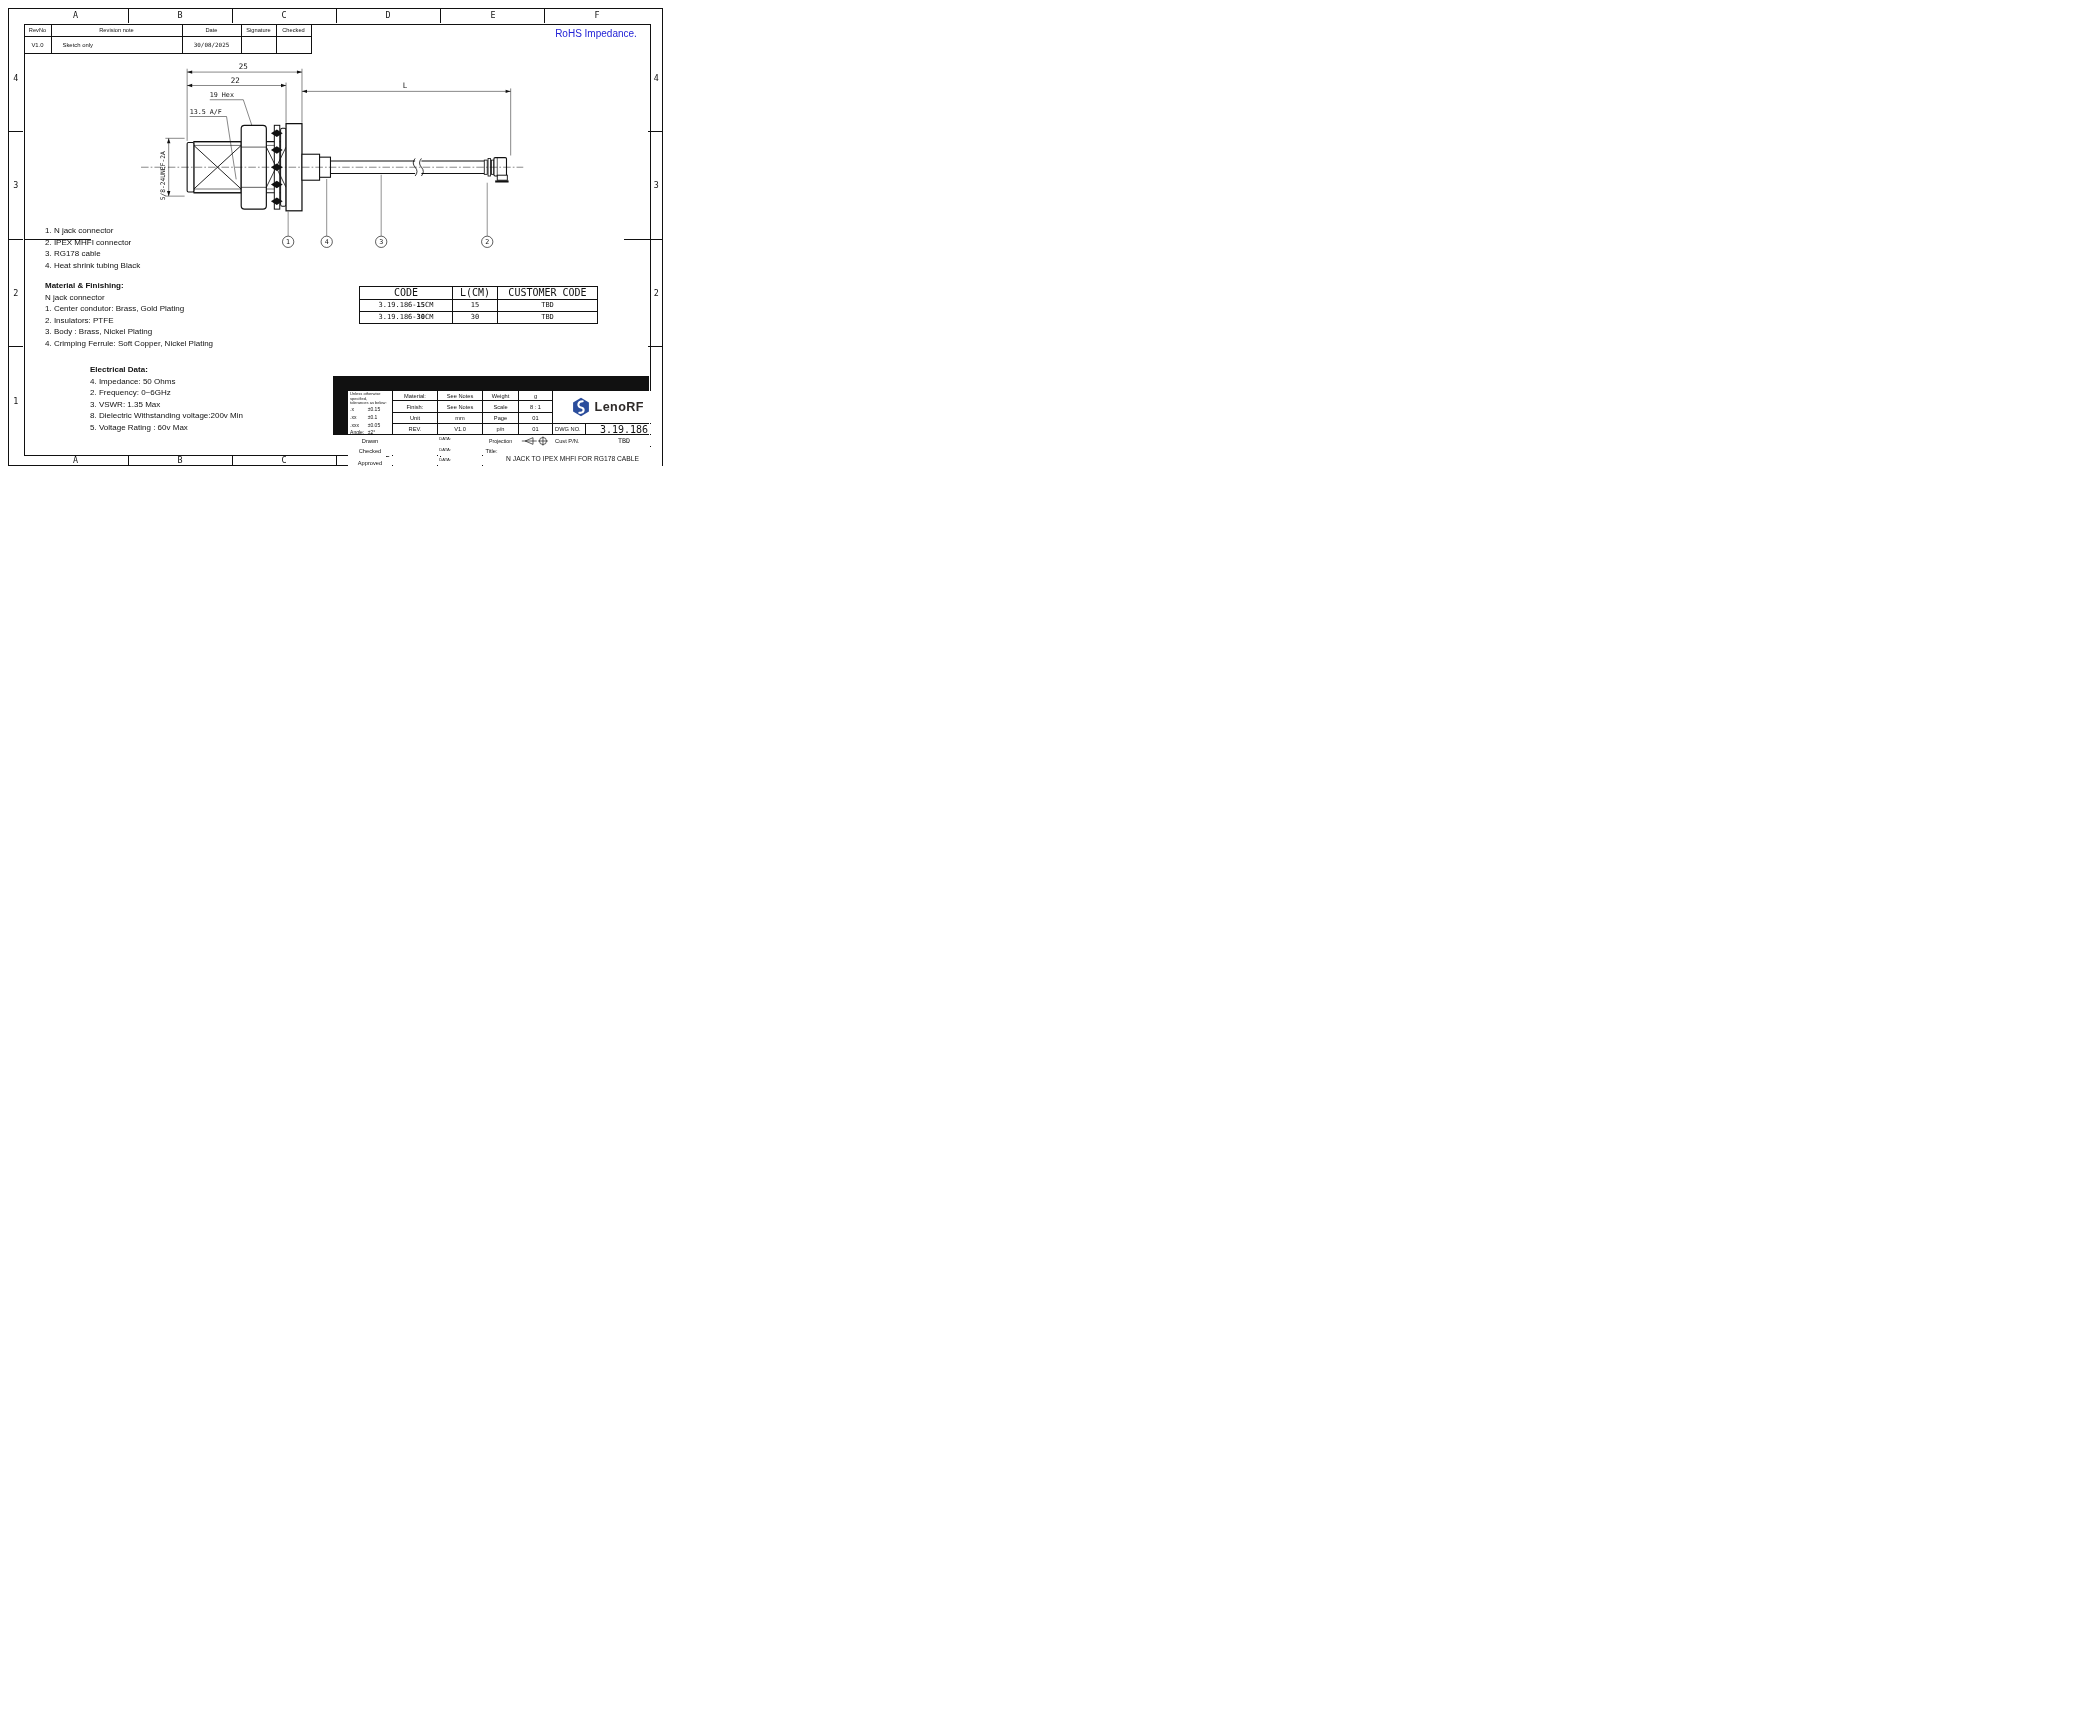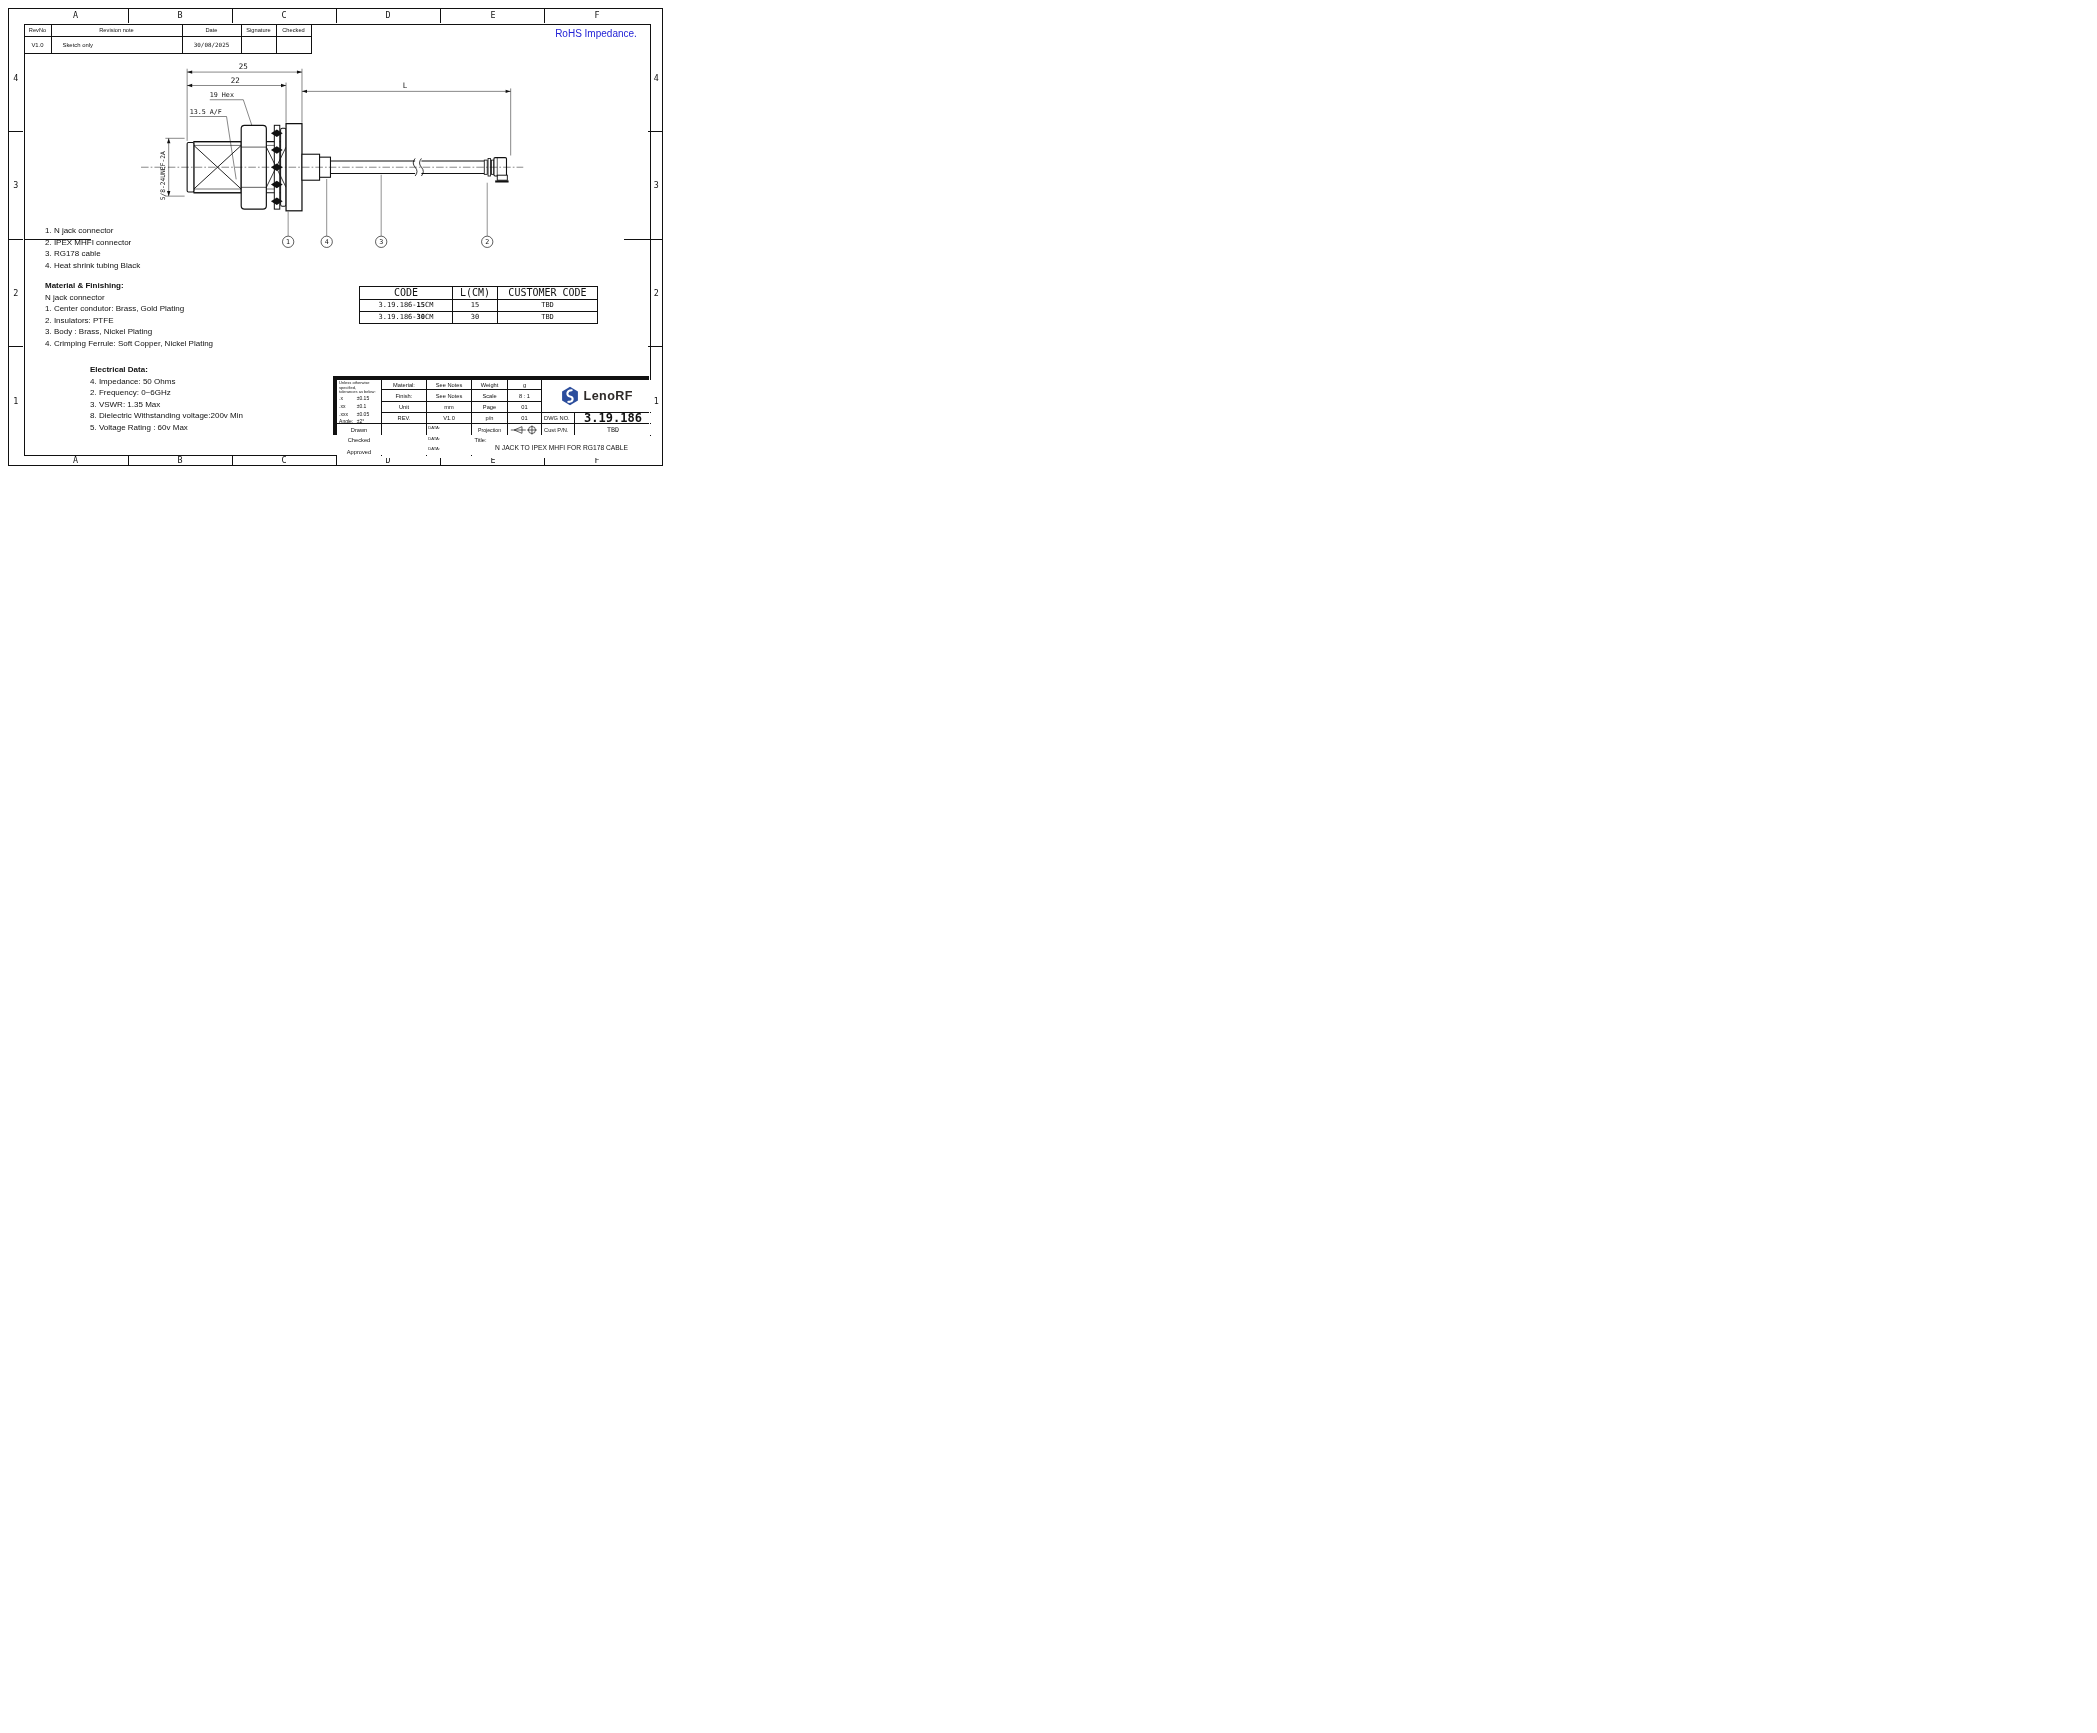--- a/index.html
+++ b/index.html
@@ -39,26 +39,26 @@
   
   .code-table{left:359px;top:286px;border-collapse:collapse;font-family:"DejaVu Sans Mono",monospace;}
   .code-table th,.code-table td{border:0.8px solid #111;text-align:center;padding:0;font-weight:normal;}
   .code-table th{height:11.7px;font-size:10px;border-bottom:1.3px solid #111;}
   .code-table td{height:11px;font-size:7px;}
   .code-bold{font-weight:bold;}
   
   .tblock{left:333px;top:376px;width:316px;height:59px;background:#111;display:grid;
           grid-template-columns:44px 44px 44px 35px 33px 32px 76px;
           grid-template-rows:9.2px 11px 9.6px 10.5px 10.5px 9.2px 12px;
-          gap:1px;padding:4px;box-sizing:border-box;}
+          gap:1px;padding:15px;box-sizing:border-box;}
   .tc{background:#fff;display:flex;align-items:center;justify-content:center;font-size:5.7px;overflow:hidden;}
   .tc.left{justify-content:flex-start;padding-left:2.1px;box-sizing:border-box;}
   .tc.small{font-size:5.2px;}
   .tc.cadv{font-family:"DejaVu Sans Mono",monospace;font-size:6.7px;}
-  .tc.cadbig{font-family:"DejaVu Sans Mono",monospace;font-size:12px;font-weight:bold;}
+  .tc.cadbig{font-family:"DejaVu Sans Mono",monospace;font-size:10px;font-weight:normal;}
   .tol{flex-direction:column;align-items:flex-start;justify-content:flex-start;padding:1.3px 2.1px;box-sizing:border-box;}
   .tol .t1{font-size:4px;line-height:4.6px;}
   .tol .trow{display:flex;font-size:5px;line-height:7.8px;}
   .tol .trow .k{width:17.6px;}
   .datacell{align-items:flex-start;justify-content:flex-start;font-size:4.2px;padding:0.4px 1.3px;box-sizing:border-box;}
   .titlecell{flex-direction:column;align-items:stretch;justify-content:flex-start;padding:0.8px 2.5px;box-sizing:border-box;}
   .titlecell .tl{font-size:5.7px;}
   .titlecell .tv{font-size:6.7px;text-align:center;margin-top:1.7px;}
   .logocell{gap:3.4px;}
   .logotext{font-size:12.6px;font-weight:bold;color:#2e2a28;letter-spacing:0.4px;font-family:"Liberation Sans",sans-serif;}

